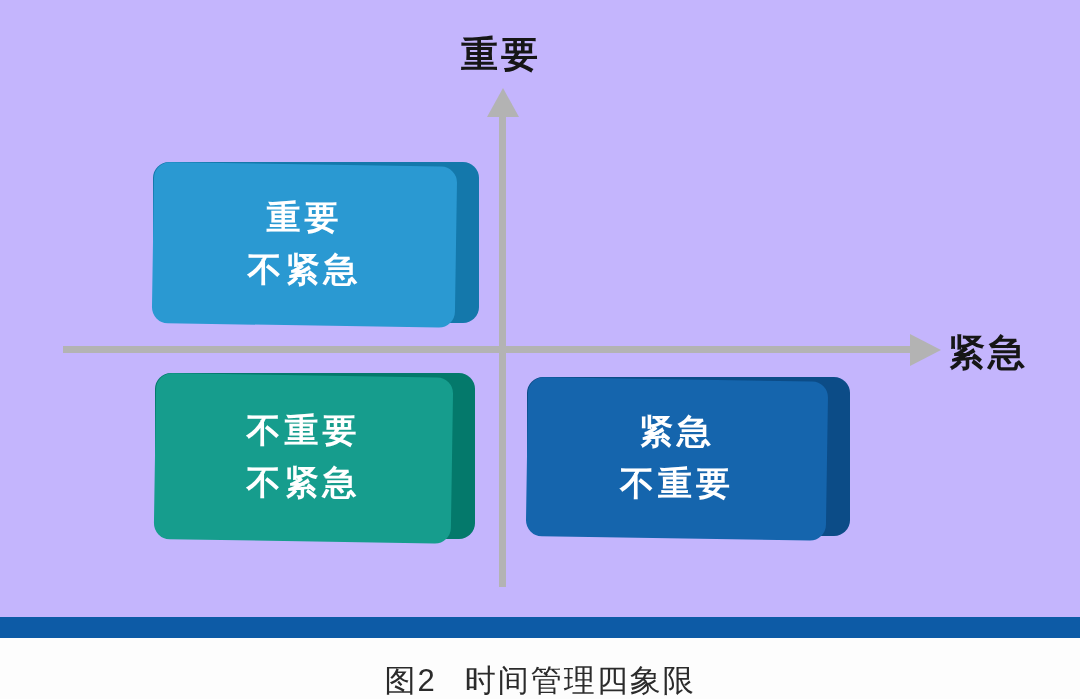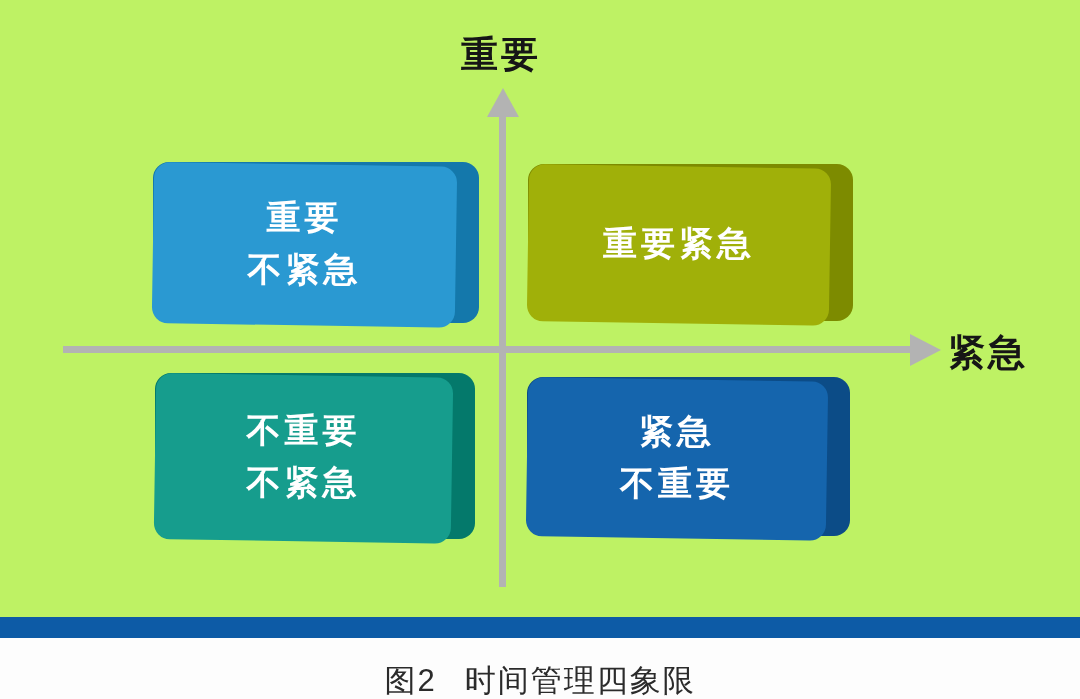--- a/index.html
+++ b/index.html
@@ -5,21 +5,21 @@
   html, body { margin: 0; padding: 0; }
   body {
     width: 1080px; height: 699px;
     font-family: "Liberation Sans", "DejaVu Sans", sans-serif;
     background: #ffffff;
     overflow: hidden;
   }
   .stage {
     position: relative;
     width: 1080px; height: 699px;
-    background: #bef264;
+    background: #c4b5fd;
   }
 
   
   .axis-v {
     position: absolute;
     left: 499px; top: 112px;
     width: 7px; height: 475px;
     background: #b3b3b3;
   }
   .arrowhead-up {
@@ -126,26 +126,20 @@
   <div class="x-label">紧急</div>
 
   <div class="quad tl" style="background-color: rgb(20, 120, 171);">
     <div class="face" style="background-color: rgb(42, 153, 210);"></div>
     <div class="text">
       <div class="line">重要</div>
       <div class="line">不紧急</div>
     </div>
   </div>
 
-  <div class="quad tr" style="background-color: rgb(125, 139, 0);">
-    <div class="face" style="background-color: rgb(160, 176, 9);"></div>
-    <div class="text">
-      <div class="line">重要紧急</div>
-    </div>
-  </div>
 
   <div class="quad bl" style="background-color: rgb(4, 121, 107);">
     <div class="face" style="background-color: rgb(22, 157, 141);"></div>
     <div class="text">
       <div class="line">不重要</div>
       <div class="line">不紧急</div>
     </div>
   </div>
 
   <div class="quad br" style="background-color: rgb(12, 76, 135);">

